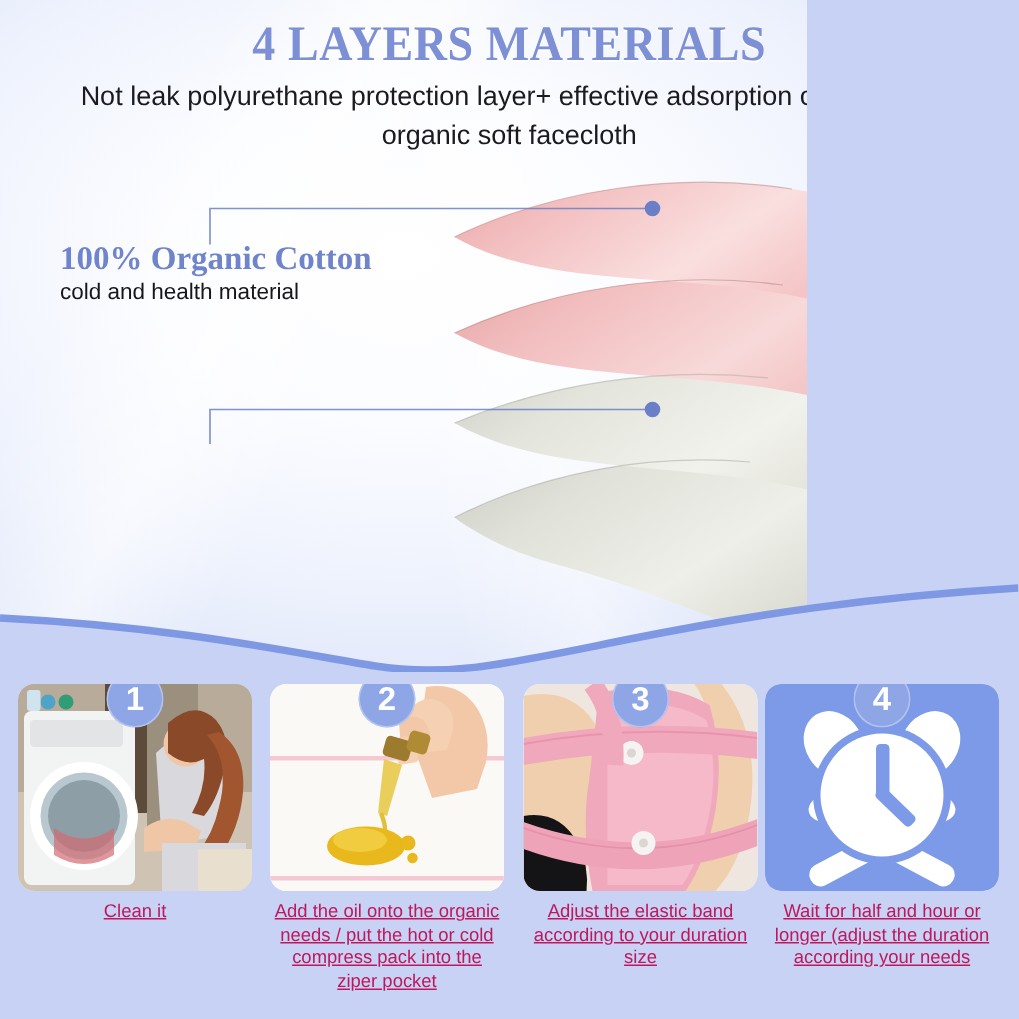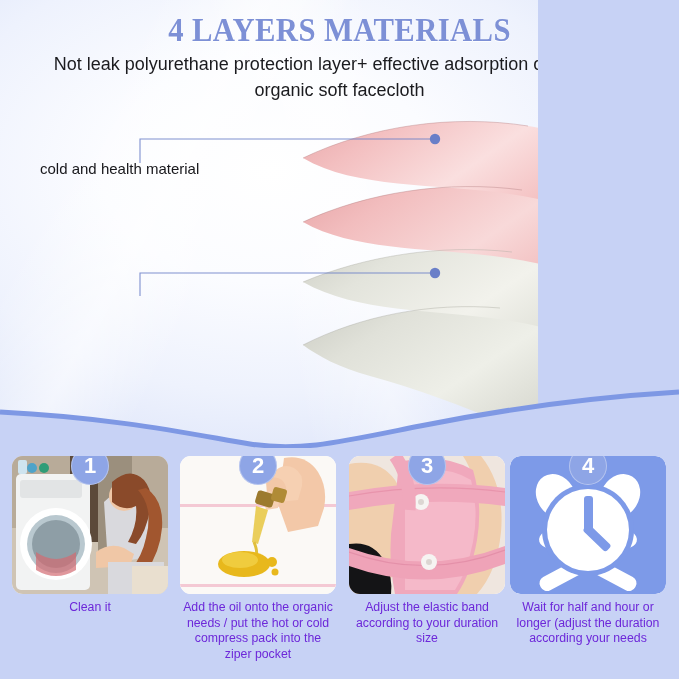--- a/index.html
+++ b/index.html
@@ -74,21 +74,21 @@
   }
   .badge{
     position:absolute;top:-9px;left:50%;transform:translateX(-50%);
     width:38px;height:38px;border-radius:50%;
     background:#8ea5e6;color:#fff;
     font-size:22px;font-weight:700;
     display:flex;align-items:center;justify-content:center;
     z-index:5;box-shadow:0 0 0 1px rgba(255,255,255,.35) inset;
   }
   .caption{
-    margin-top:6px;text-align:center;font-size:12.3px;line-height:1.27;color:#6d28d9;
+    margin-top:6px;text-align:center;font-size:12.3px;line-height:1.27;color:#be185d;text-decoration:underline;
   }
 
   
   .art{position:absolute;inset:0;}
 </style>
 </head>
 <body>
 
 <div class="poster">
 
@@ -148,20 +148,21 @@
       <g>
         <path d="M140 296 L 140 273 L 430 273" fill="none" stroke="#6a7fc8" stroke-width="1.1" opacity=".85"></path>
         <circle cx="435" cy="273" r="5.2" fill="#6a7fc8"></circle>
       </g>
     </svg>
 
     <div class="title">4 LAYERS MATERIALS</div>
     <div class="subtitle">Not leak polyurethane protection layer+ effective adsorption of castor oil organic soft facecloth</div>
 
     <div class="callout" id="callout-cotton">
+      <div class="ctitle">100% Organic Cotton</div>
       <div class="csub">cold and health material</div>
     </div>
 
   </div>
 
   <svg class="wave" viewBox="0 0 679 90" preserveAspectRatio="none">
     <path d="M0 34 C 120 40, 200 58, 250 66 C 300 74, 340 64, 420 48 C 500 32, 580 20, 679 14 L 679 90 L 0 90 Z" fill="#c7d2f5"></path>
     <path d="M0 34 C 120 40, 200 58, 250 66 C 300 74, 340 64, 420 48 C 500 32, 580 20, 679 14" fill="none" stroke="#7e98e4" stroke-width="5"></path>
   </svg>
 

